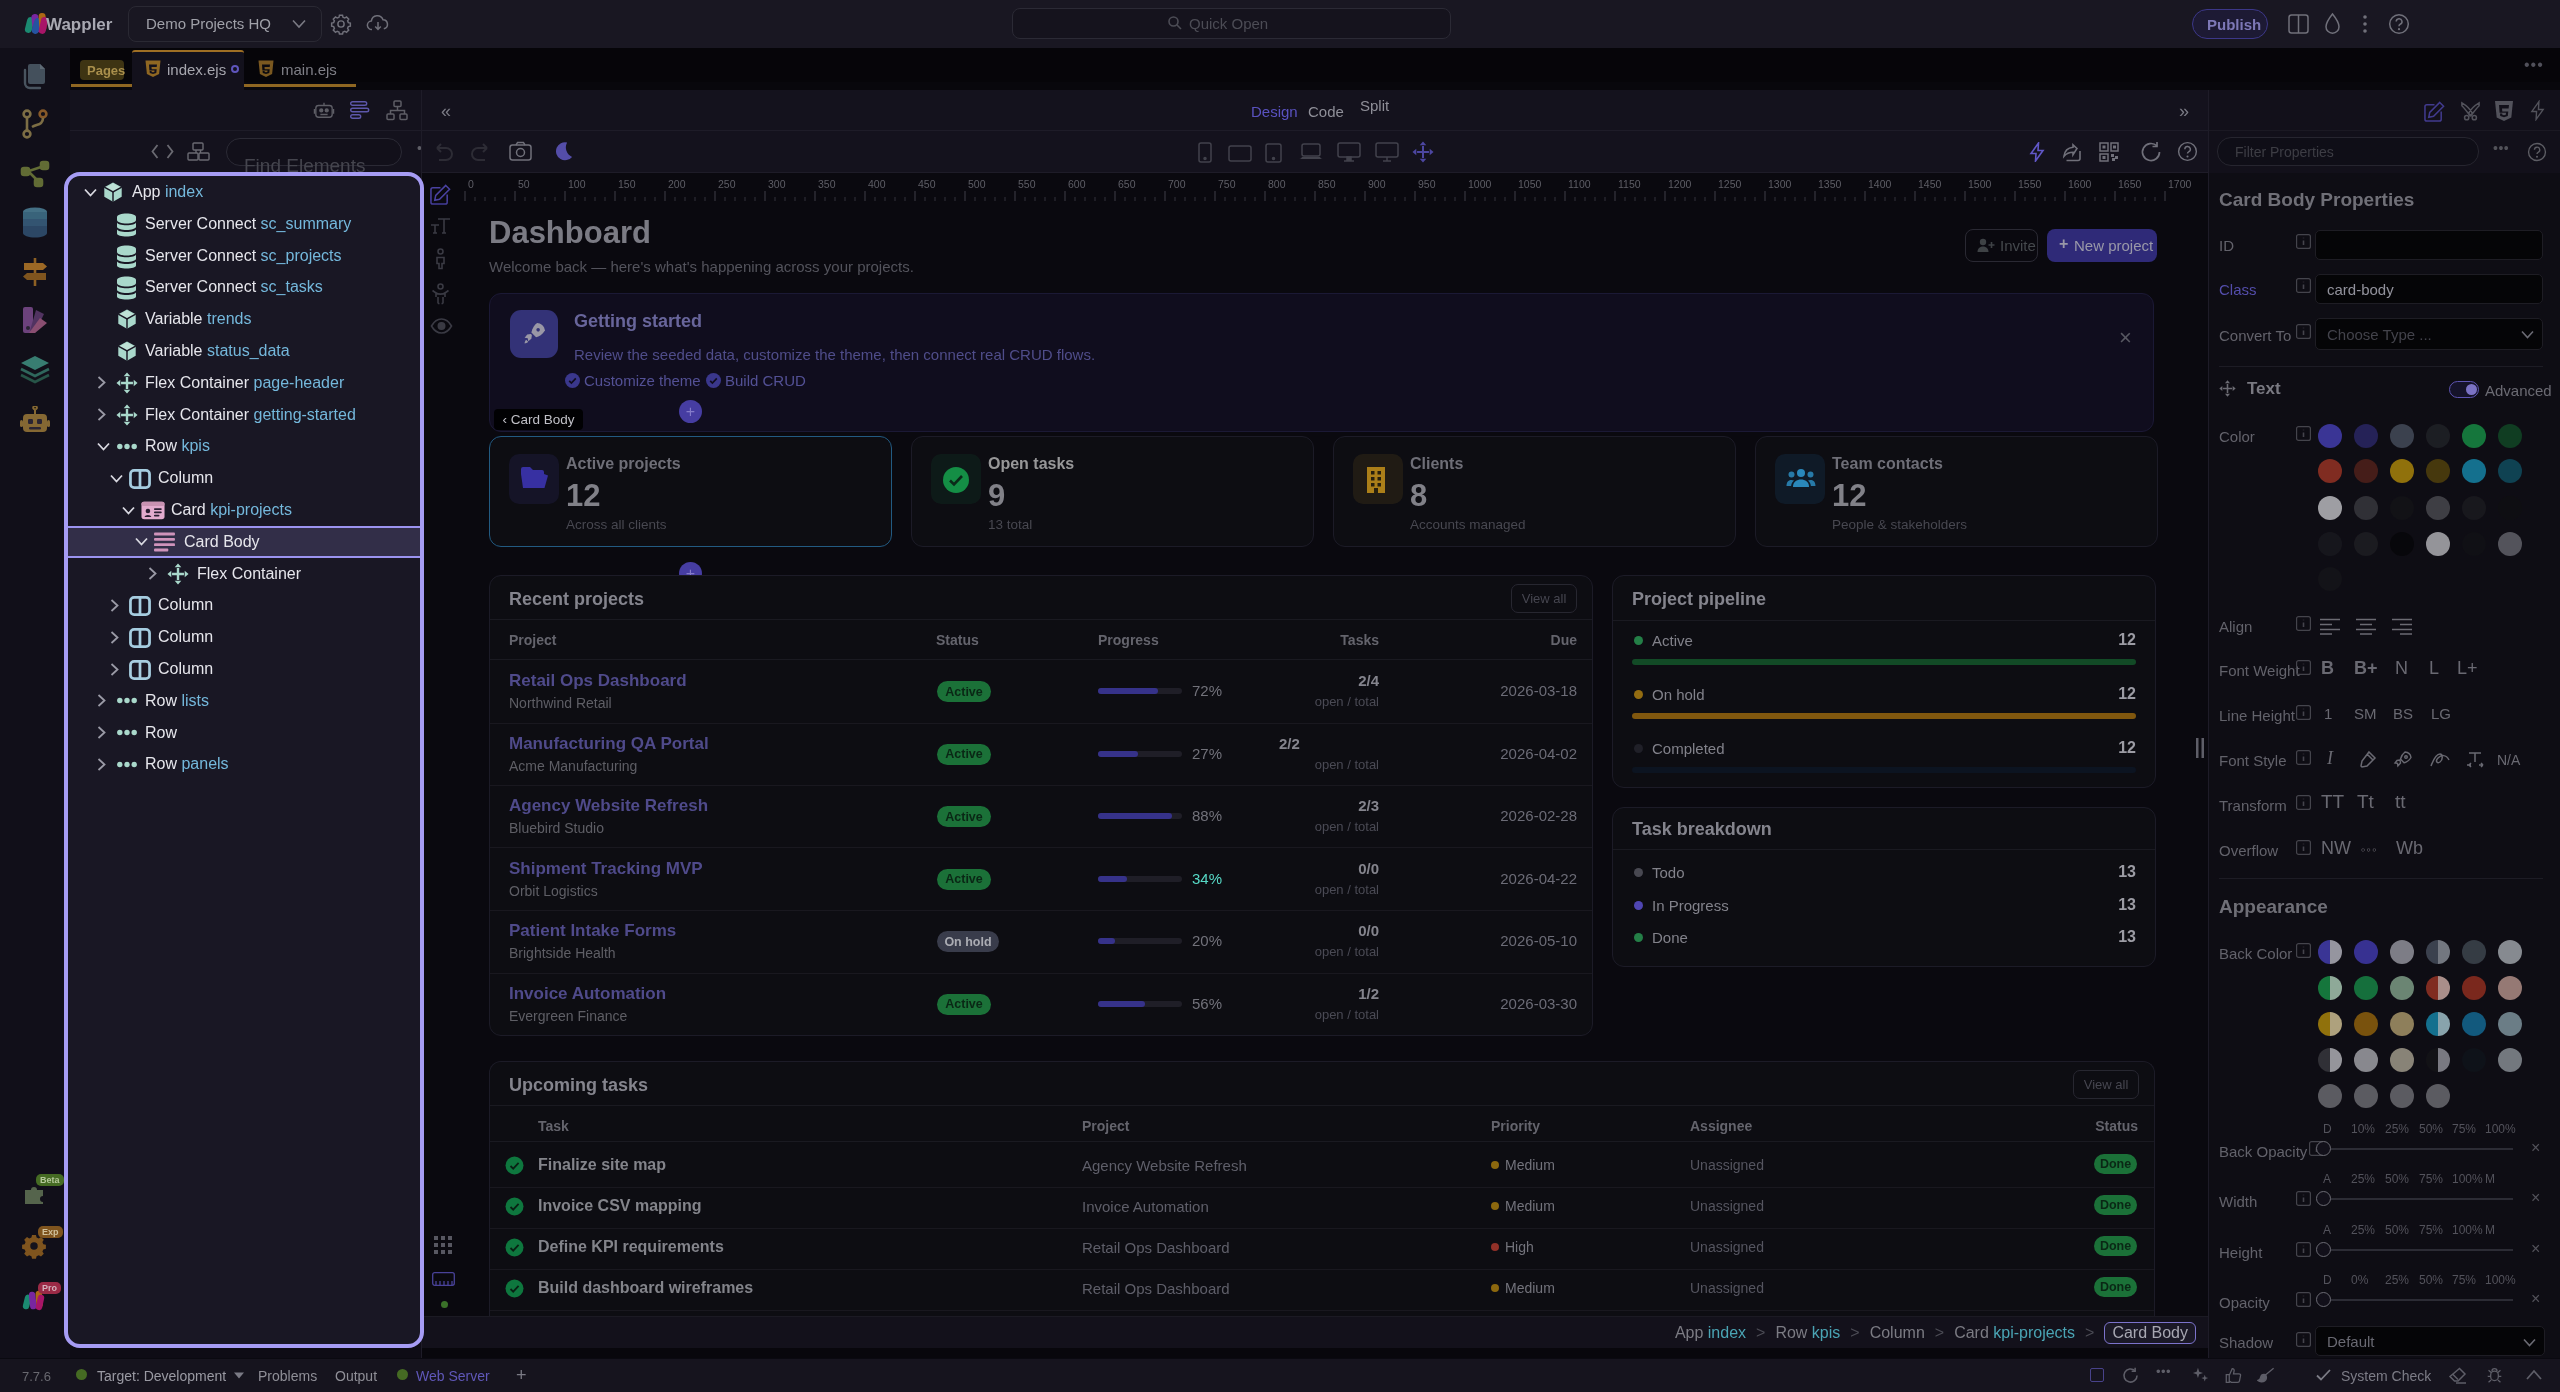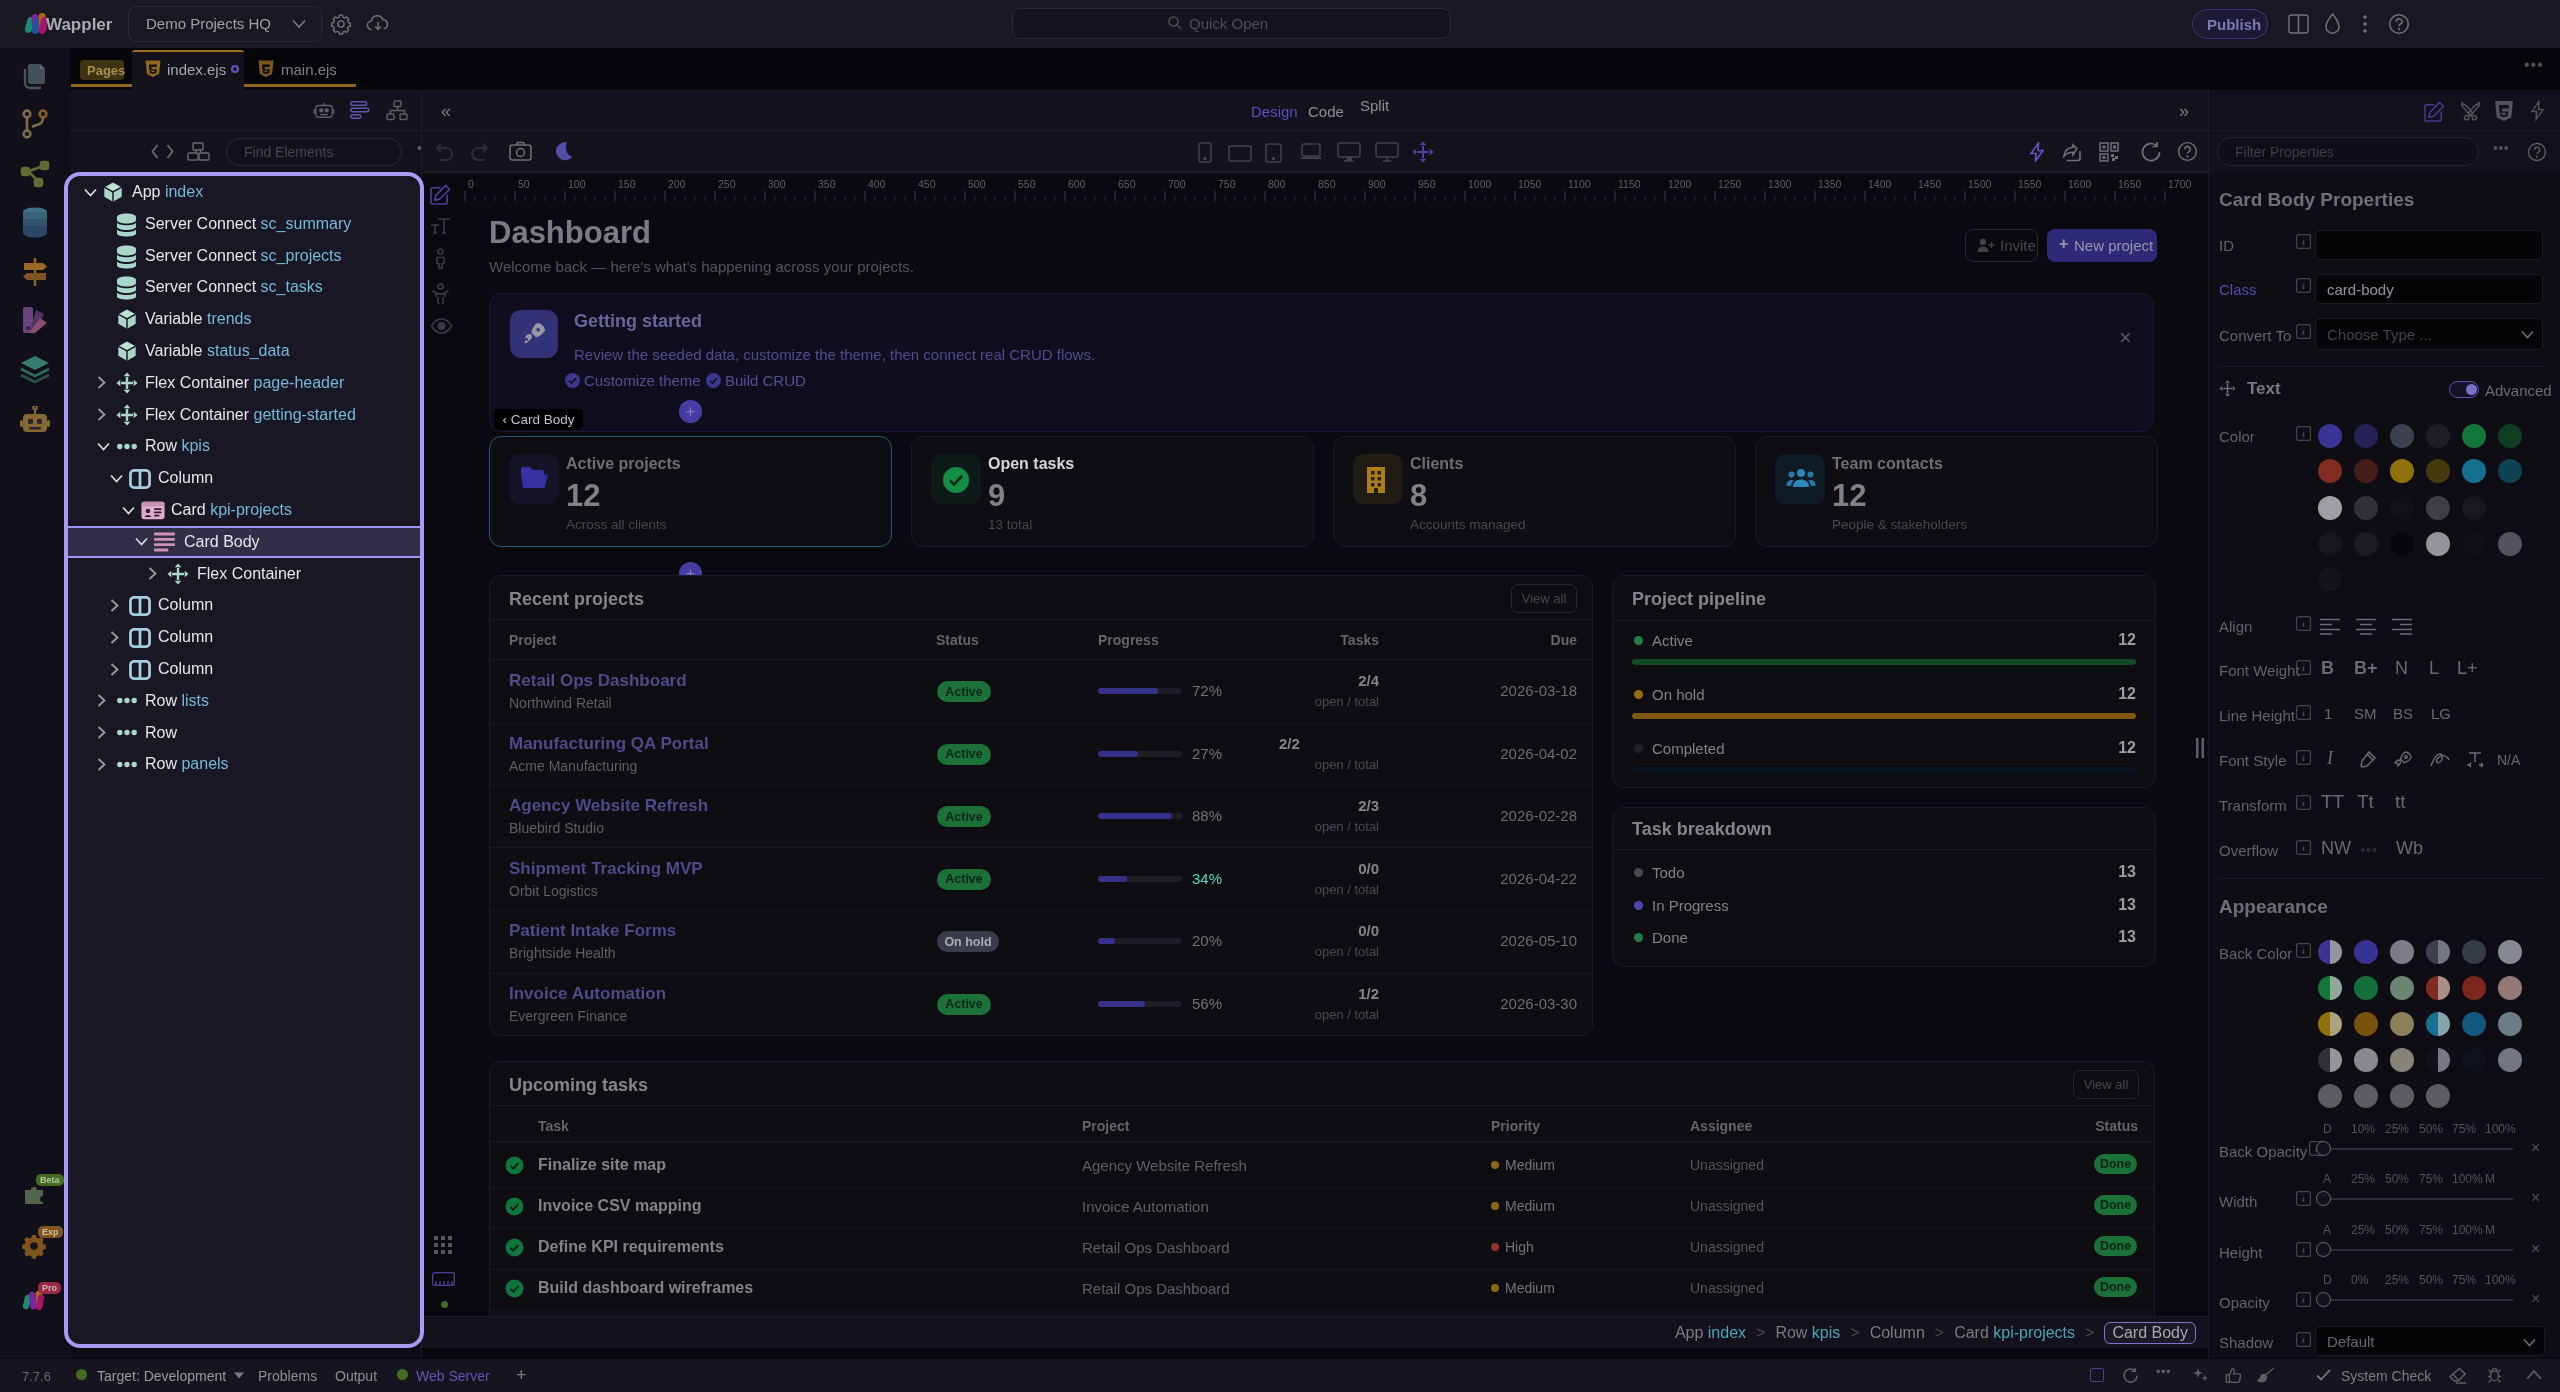--- a/index.html
+++ b/index.html
@@ -207,21 +207,21 @@
     <svg class="abs" style="left:81px;top:12px" width="23" height="17" viewBox="0 0 23 17" fill="none" stroke="#6a6a72" stroke-width="1.8">
         <path d="M6.5 2 1.5 8.5 6.5 15M16.5 2l5 6.5-5 6.5"></path>
       </svg>
     <svg class="abs" style="left:117px;top:10px" width="23" height="22" viewBox="0 0 23 22" fill="none" stroke="#6a6a72" stroke-width="1.4">
       <rect x="6" y="2" width="10" height="7" rx="1"></rect>
         <rect x="1" y="12" width="10" height="7" rx="1"></rect>
         <rect x="12" y="12" width="10" height="7" rx="1"></rect>
         <path d="M9 9v3M13.5 9v3"></path>
     </svg>
     <div class="abs" style="left:156px;top:7px;width:176px;height:28px;border:1px solid #2b2a35;border-radius:14px;background:#12101a"></div>
-    <div class="abs" style="left:174px;top:13px;font-size:14px;color:#45454e">Find Elements</div>
+    <div class="abs" style="left:174px;top:24px;font-size:19px;color:#45454e">Find Elements</div>
     <div class="abs" style="left:347px;top:9px;font-size:14px;color:#5e5e66;letter-spacing:0.5px">•••</div>
     <svg class="abs" style="left:389px;top:11px" width="20" height="20" viewBox="0 0 22 22" fill="none" stroke="#6a6a72" stroke-width="1.5">
         <circle cx="11" cy="11" r="9.3"></circle>
         <path d="M8.2 8.6a2.9 2.9 0 1 1 4 2.7c-.9.4-1.2 1-1.2 1.9"></path>
         <circle cx="11" cy="16.2" r="1.1" fill="#6a6a72" stroke="none"></circle>
       </svg>
   </div>
   <div class="abs" id="treewrap"></div>
   <div class="abs" id="canvasarea">
     
@@ -615,21 +615,21 @@
         </svg>
     <div class="abs" style="left:144px;top:254px;font-size:16px;color:#77777f;font-weight:bold">Active projects</div>
     <div class="abs" style="left:144px;top:277px;font-size:31px;font-weight:bold;color:#8b8b92">12</div>
     <div class="abs" style="left:144px;top:316px;font-size:13.5px;color:#4e4e56">Across all clients</div>
     <div class="abs" style="left:489px;top:235px;width:403px;height:111px;background:#0e0e13;border:1px solid #1f1e29;border-radius:12px"></div>
     <div class="abs" style="left:509px;top:253px;width:50px;height:50px;background:rgba(25,140,75,0.12);border-radius:10px"></div>
     <svg class="abs" style="left:520px;top:265px" width="28" height="28" viewBox="0 0 28 28">
           <circle cx="14" cy="14" r="13" fill="#16994a"></circle>
           <path d="M8 14.5l4 4 8-8.5" stroke="#0c2e1a" stroke-width="2.6" fill="none"></path>
         </svg>
-    <div class="abs" style="left:566px;top:254px;font-size:16px;color:#e5e5e5;font-weight:bold">Open tasks</div>
+    <div class="abs" style="left:566px;top:254px;font-size:16px;color:#a3a3a3;font-weight:bold">Open tasks</div>
     <div class="abs" style="left:566px;top:277px;font-size:31px;font-weight:bold;color:#8b8b92">9</div>
     <div class="abs" style="left:566px;top:316px;font-size:13.5px;color:#4e4e56">13 total</div>
     <div class="abs" style="left:911px;top:235px;width:403px;height:111px;background:#0e0e13;border:1px solid #1f1e29;border-radius:12px"></div>
     <div class="abs" style="left:931px;top:253px;width:50px;height:50px;background:rgba(190,150,40,0.12);border-radius:10px"></div>
     <svg class="abs" style="left:942px;top:265px" width="24" height="28" viewBox="0 0 24 28" fill="#b8891a">
           <rect x="3" y="1" width="18" height="26"></rect>
           <g fill="#2a230e">
             <rect x="7" y="5" width="3.5" height="3.5"></rect>
             <rect x="13.5" y="5" width="3.5" height="3.5"></rect>
             <rect x="7" y="11" width="3.5" height="3.5"></rect>

